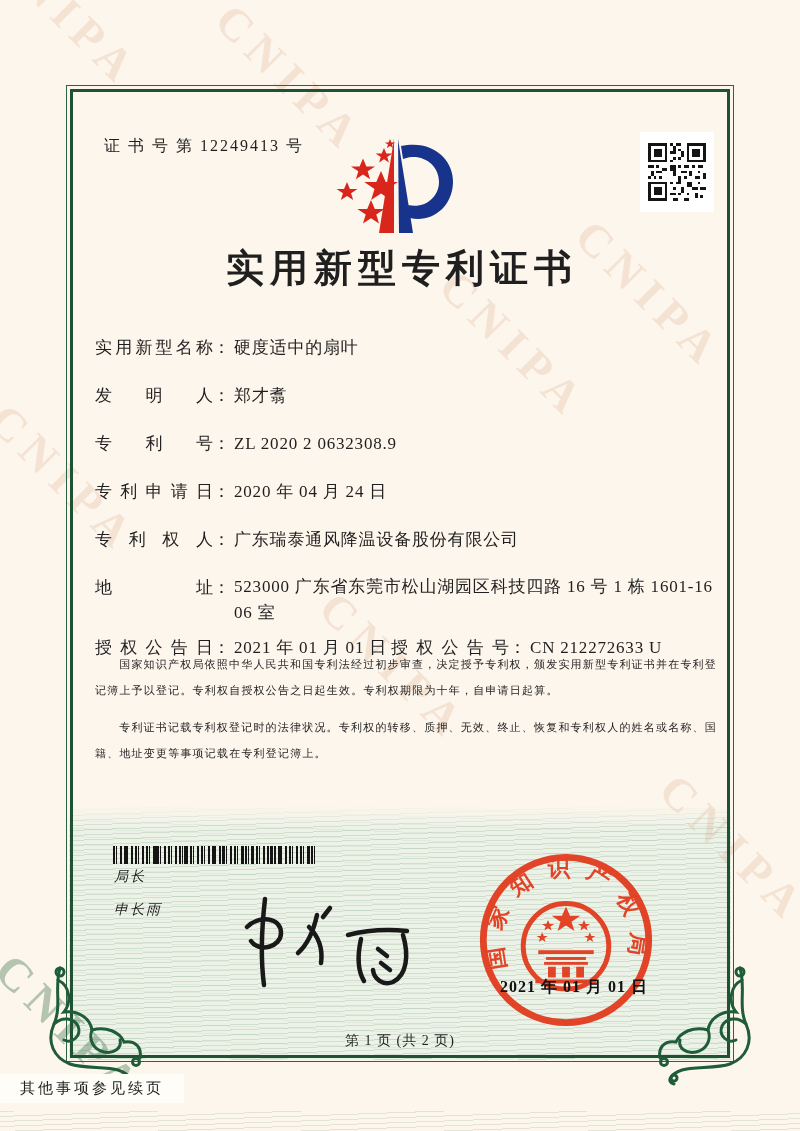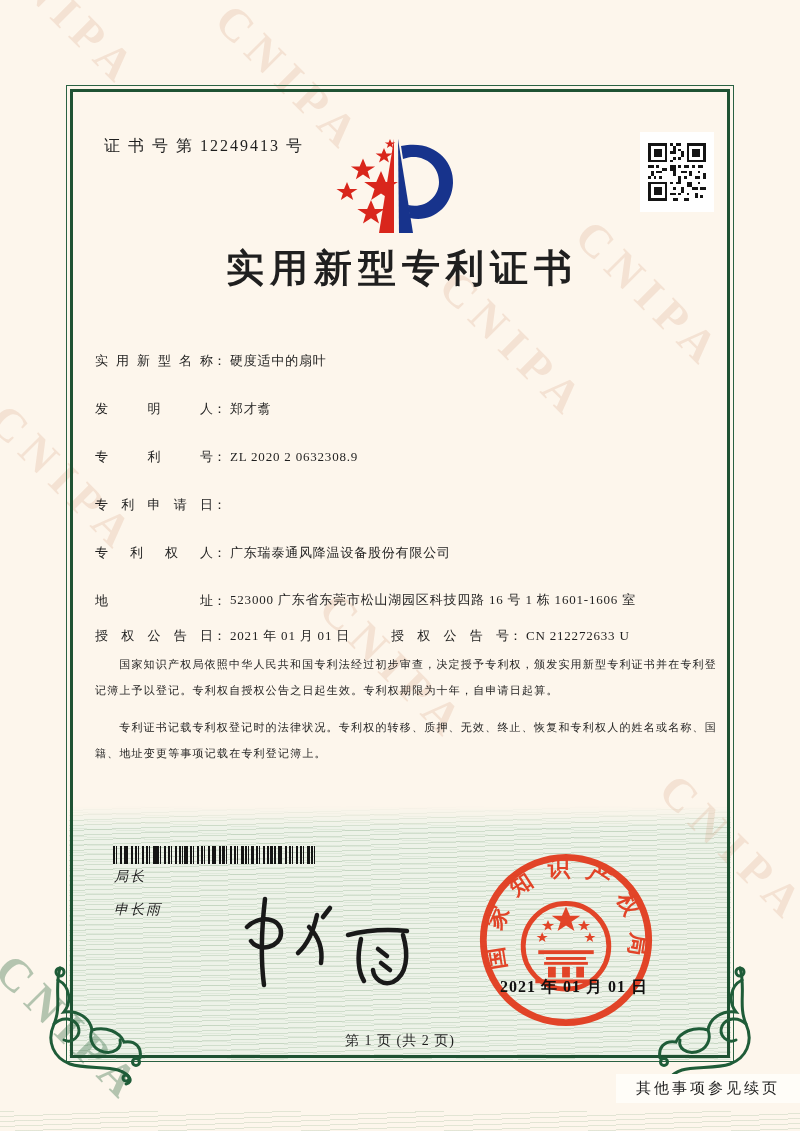--- a/index.html
+++ b/index.html
@@ -32,21 +32,21 @@
 
   
   .cert-no{position:absolute;left:104px;top:136px;font-size:16px;letter-spacing:2px;z-index:5;}
   .logo{position:absolute;left:333px;top:133px;z-index:5;}
   .qr-box{position:absolute;left:640px;top:132px;width:74px;height:80px;background:#fff;z-index:5;
       display:flex;align-items:center;justify-content:center;}
   .title{position:absolute;left:66px;right:62px;top:243px;text-align:center;font-size:38px;font-weight:bold;
       letter-spacing:6px;z-index:5;}
 
   
-  .fields{position:absolute;left:95px;top:347px;width:622px;z-index:5;font-size:13px;}
+  .fields{position:absolute;left:95px;top:334px;width:622px;z-index:5;font-size:17px;}
   .field-row{display:flex;align-items:flex-start;line-height:27px;margin-bottom:21px;}
   .field-row.addr{margin-bottom:8px;}
   .flabel{display:inline-block;width:118px;text-align:justify;text-align-last:justify;flex:none;}
   .fcolon{flex:none;}
   .fvalue{letter-spacing:.8px;margin-left:4px;}
   .field-row.addr .fvalue{display:inline-block;width:480px;word-break:break-all;line-height:26px;}
   .fgroup{display:flex;align-items:flex-start;}
   .fgroup.first{width:296px;flex:none;}
 
   
@@ -59,21 +59,21 @@
   .barcode{position:absolute;left:113px;top:846px;width:205px;height:18px;z-index:5;
       background:
        repeating-linear-gradient(90deg,#141414 0 2px,transparent 2px 3px,#141414 3px 4px,transparent 4px 7px,#141414 7px 9px,transparent 9px 11px),
        repeating-linear-gradient(90deg,transparent 0 13px,#141414 13px 15px,transparent 15px 22px,#141414 22px 23px,transparent 23px 29px);}
   .signer{position:absolute;left:114px;top:860px;z-index:5;font-family:"Liberation Sans","DejaVu Sans",sans-serif;
       font-size:14px;line-height:33px;letter-spacing:2px;font-style:italic;}
   .signature{position:absolute;left:235px;top:893px;z-index:6;}
   .seal{position:absolute;left:476px;top:850px;z-index:6;opacity:.95;}
   .seal-date{position:absolute;left:500px;top:977px;z-index:7;font-size:16px;font-weight:bold;letter-spacing:1px;color:#111;}
   .page-num{position:absolute;left:66px;right:66px;top:1032px;text-align:center;font-size:14px;letter-spacing:1px;z-index:5;}
-  .cont-note{position:absolute;left:10px;right:0;top:1074px;text-align:right;z-index:5;}
+  .cont-note{position:absolute;left:0;right:0;top:1074px;text-align:left;z-index:5;}
   .cont-note span{display:inline-block;background:#fffdf8;padding:5px 20px;font-size:15px;letter-spacing:3px;}
 </style>
 </head>
 <body>
 
 <div class="page">
 
   <div class="wm" style="left:-28px;top:-14px;">CNIPA</div>
   <div class="wm" style="left:196px;top:52px;">CNIPA</div>
   <div class="wm" style="left:556px;top:268px;">CNIPA</div>
@@ -203,20 +203,21 @@
       <span class="fvalue">郑才翥</span>
     </div>
     <div class="field-row">
       <span class="flabel">专利号</span>
         <span class="fcolon">：</span>
       <span class="fvalue">ZL 2020 2 0632308.9</span>
     </div>
     <div class="field-row">
       <span class="flabel">专利申请日</span>
         <span class="fcolon">：</span>
+      <span class="fvalue">2020 年 04 月 24 日</span>
     </div>
     <div class="field-row">
       <span class="flabel">专利权人</span>
         <span class="fcolon">：</span>
       <span class="fvalue">广东瑞泰通风降温设备股份有限公司</span>
     </div>
     <div class="field-row addr">
       <span class="flabel">地址</span>
         <span class="fcolon">：</span>
       <span class="fvalue">523000 广东省东莞市松山湖园区科技四路 16 号 1 栋 1601-1606 室</span>

